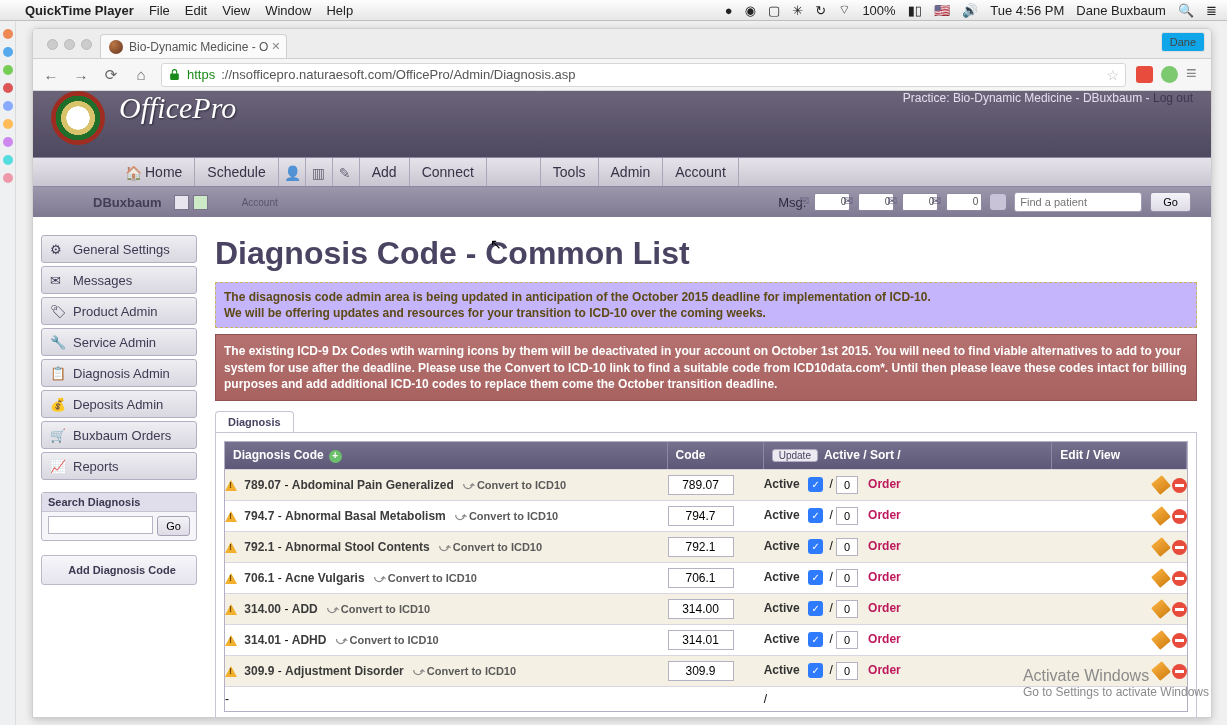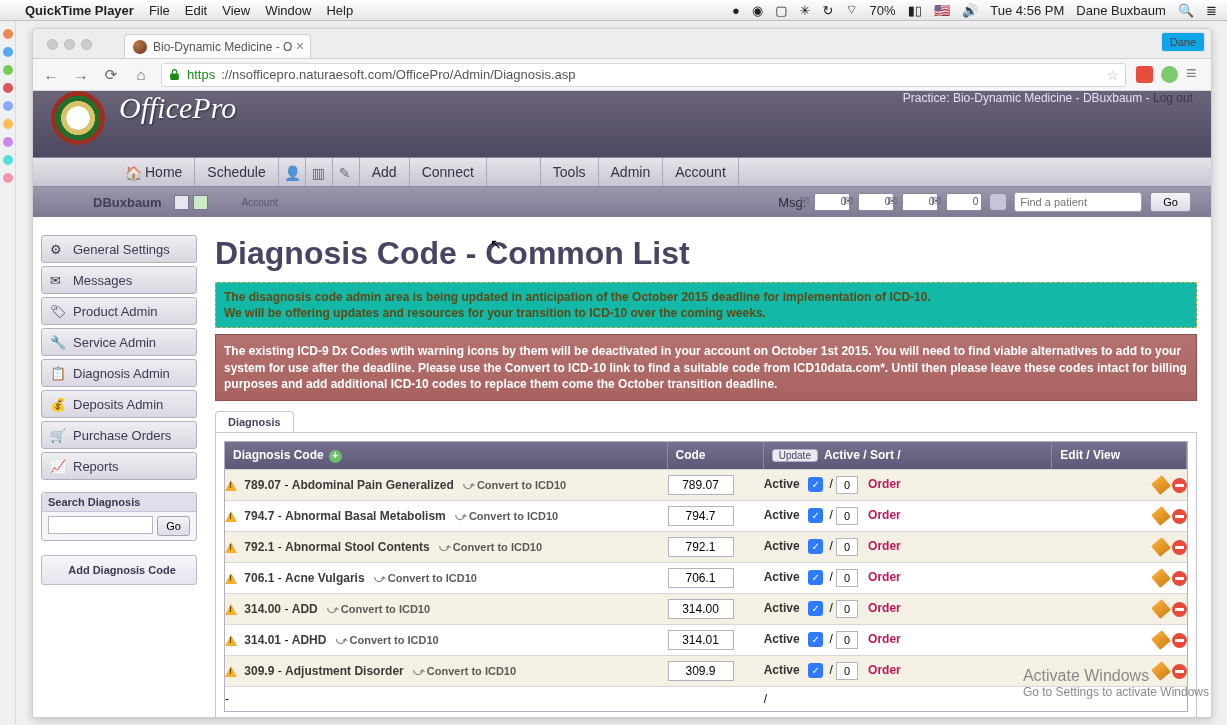--- a/index.html
+++ b/index.html
@@ -11,21 +11,21 @@
   .mac-left .app { font-weight:bold; }
   .mac-right { margin-left:auto; display:flex; gap:12px; align-items:center; }
   .mac-right .ico { font-size:13px; }
 
   
   .dock-strip { position:absolute; left:0; top:21px; width:16px; height:704px; background:#eef0f2; border-right:1px solid #dcdcdc; }
   .dock-strip span { display:block; width:10px; height:10px; border-radius:50%; margin:8px auto; }
 
   
   .chrome { position:absolute; left:32px; top:28px; width:1180px; height:690px; background:#fff; border:1px solid #cfcfcf; border-radius:5px 5px 0 0; box-shadow:0 2px 8px rgba(0,0,0,.2); overflow:hidden; }
-  .tabbar { height:30px; background:#ededed; border-bottom:1px solid #d0d0d0; display:flex; align-items:flex-end; padding-left:6px;gap:24px; }
+  .tabbar { height:30px; background:#ededed; border-bottom:1px solid #d0d0d0; display:flex; align-items:flex-end; padding-left:6px; }
   .traffic { display:flex; gap:6px; padding:0 8px 8px 8px; }
   .traffic span { width:11px; height:11px; border-radius:50%; background:#ccc; border:1px solid #bbb; }
   .tab { background:#fafafa; border:1px solid #d0d0d0; border-bottom:none; border-radius:4px 4px 0 0; height:24px; display:flex; align-items:center; padding:0 18px 0 8px; gap:6px; font-size:12px; color:#555; min-width:170px; position:relative; }
   .tab .fav { width:14px; height:14px; border-radius:50%; background:radial-gradient(circle at 30% 30%, #b74, #632); }
   .tab .close { position:absolute; right:6px; font-size:11px; color:#888; }
   .user-pill { position:absolute; right:6px; top:3px; background:#0ea5e9; border:1px solid #ddd; border-radius:3px; padding:3px 8px; font-size:11px; color:#444; }
 
   .addrbar { height:32px; background:#f6f6f6; border-bottom:1px solid #d8d8d8; display:flex; align-items:center; padding:0 8px; gap:10px; }
   .nav-btn { width:20px; text-align:center; color:#666; font-size:15px; cursor:pointer; }
   .omnibox { flex:1; height:24px; border:1px solid #d7d7d7; border-radius:3px; background:#fff; display:flex; align-items:center; padding:0 6px; gap:6px; font-size:13px; }
@@ -69,21 +69,21 @@
   .side-btn .ico { width:15px; height:15px; display:inline-block; }
   .search-box { border:1px solid #b9b5c6; border-radius:3px; background:#f6f5f9; }
   .search-box .hdr { background:#e0deea; font-size:11px; font-weight:bold; padding:3px 6px; color:#3d3851; border-bottom:1px solid #c6c2d3; }
   .search-box .body { padding:4px 6px; display:flex; gap:4px; }
   .search-box input { flex:1; height:18px; border:1px solid #b9b5c6; font-size:11px; padding:0 3px; min-width:0; }
   .search-box button { height:20px; padding:0 8px; font-size:11px; border:1px solid #a7a2b6; border-radius:3px; background:linear-gradient(#f4f3f7,#dedbe6); cursor:pointer; }
   .add-btn { margin-top:14px; width:100%; height:30px; border:1px solid #bdb9ca; border-radius:3px; background:linear-gradient(#f7f6fa,#e6e4ed); font-size:11px; font-weight:bold; color:#3d3851; cursor:pointer;padding-left:6px; }
 
   .main { flex:1; padding:0 14px 0 12px; }
   .page-title { font-family:"Trebuchet MS",Arial,sans-serif; font-size:32px; font-weight:bold; color:#4a4462; margin:8px 0 10px 0; }
-  .alert-yellow { background:#14b8a6; border:1px dashed #c9b65a; font-size:12px; font-weight:bold; color:#5e4a14; padding:6px 8px; line-height:1.35; }
+  .alert-yellow { background:#c4b5fd; border:1px dashed #c9b65a; font-size:12px; font-weight:bold; color:#5e4a14; padding:6px 8px; line-height:1.35; }
   .alert-red { background:#b06e6e; background:linear-gradient(#b5716f,#a86361); border:1px solid #8e5250; color:#fff; font-size:12px; font-weight:bold; padding:8px 8px; line-height:1.35; margin-top:6px; }
 
   .panel { margin-top:10px; }
   .tab-label { display:inline-block; background:#fff; border:1px solid #c8c4d4; border-bottom:none; border-radius:4px 4px 0 0; padding:4px 12px; font-size:11px; font-weight:bold; color:#484261; }
   .grid-wrap { border:1px solid #c8c4d4; padding:8px; background:#fff; }
   .grid { width:100%; border:1px solid #b4afc4; border-collapse:separate; border-spacing:0; font-size:12px; }
   .grid thead th { background:linear-gradient(#75708d,#5e5878); color:#fff; font-weight:bold; text-align:left; padding:6px 8px; font-size:12px; border-right:1px solid #8c87a3; }
   .grid thead th .plus { display:inline-block; width:13px; height:13px; background:#6cc06c; border-radius:50%; text-align:center; line-height:12px; font-size:10px; margin-left:5px; }
   .grid thead th .upd-btn { background:#eceaf0; color:#4a4462; border:1px solid #b0abc0; border-radius:3px; padding:0 6px; font-size:10px; margin-right:6px; cursor:pointer; }
   .grid tbody tr:nth-child(odd) td { background:#f4f0e3; }
@@ -122,21 +122,21 @@
     <span>Window</span>
     <span>Help</span>
   </div>
   <div class="mac-right">
     <span class="ico">●</span>
     <span class="ico">◉</span>
     <span class="ico">▢</span>
     <span class="ico">✳</span>
     <span class="ico">↻</span>
     <span class="ico">⌔</span>
-    <span>70%</span>
+    <span>100%</span>
     <span class="ico">▮▯</span>
     <span class="ico">🇺🇸</span>
     <span class="ico">🔊</span>
     <span>Tue 4:56 PM</span>
     <span>Dane Buxbaum</span>
     <span class="ico">🔍</span>
     <span class="ico">≣</span>
   </div>
 </div>
 
@@ -268,21 +268,21 @@
             <div class="side-btn">
               <span class="ico">📋</span>
               <span>Diagnosis Admin</span>
             </div>
             <div class="side-btn">
               <span class="ico">💰</span>
               <span>Deposits Admin</span>
             </div>
             <div class="side-btn">
               <span class="ico">🛒</span>
-              <span>Purchase Orders</span>
+              <span>Buxbaum Orders</span>
             </div>
             <div class="side-btn">
               <span class="ico">📈</span>
               <span>Reports</span>
             </div>
           </div>
         <div class="search-box">
           <div class="hdr">Search Diagnosis</div>
           <div class="body">
             <input style="">

